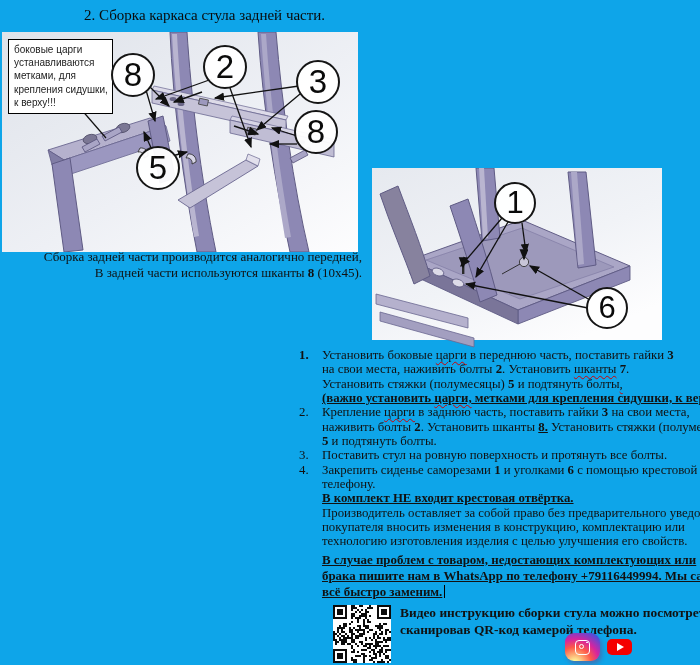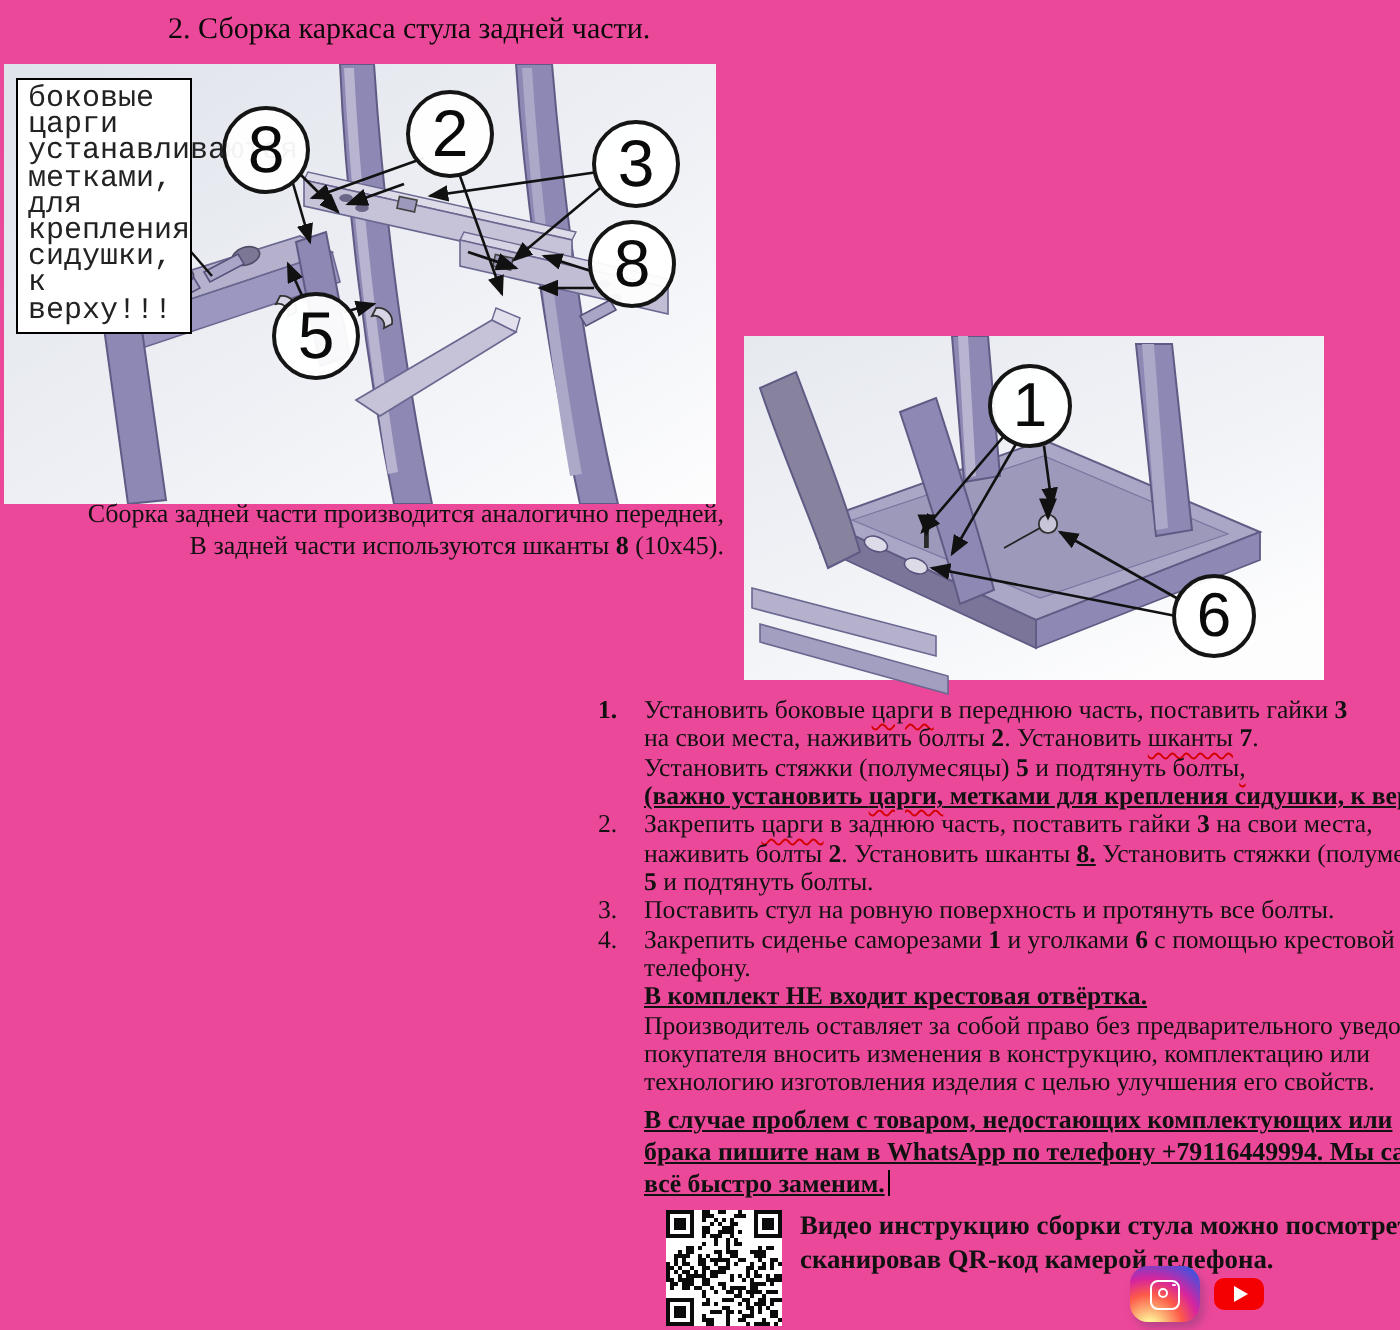--- a/index.html
+++ b/index.html
@@ -1,31 +1,31 @@
 <!DOCTYPE html>
 <html><head>
 <meta charset="utf-8">
 <style>
   * { margin:0; padding:0; box-sizing:border-box; }
   html,body { background:#fff; }
   .page {
-    position:relative; width:700px; height:665px; background:#ec4899;
+    position:relative; width:700px; height:665px; background:#0ea5e9;
     font-family:"Liberation Serif", serif; color:#111; overflow:hidden;
   }
   .abs { position:absolute; }
   .title { font-size:15px; color:#0a0a0a; }
   .b { font-weight:bold; }
   .u { text-decoration:underline; }
   .w { text-decoration-line:underline; text-decoration-style:wavy; text-decoration-color:#d40000; text-decoration-thickness:1px; text-underline-offset:2px;text-align:center; }
   .cursor { display:inline-block; width:1px; height:13px; background:#000; margin-left:2px; vertical-align:-2px; }
 
   
   .callout {
-    left:8px; top:39px; width:88px; background:#fff; border:1.5px solid #000;
-    font-family:Liberation Mono, monospace; font-size:15px; line-height:13.2px;
+    left:8px; top:39px; width:105px; background:#fff; border:1.5px solid #000;
+    font-family:Liberation Sans, sans-serif; font-size:10px; line-height:13.2px;
     padding:3px 4px 4px 5px; z-index:5; color:#222;
   }
 
   
   .balloon {
     position:absolute; width:44px; height:44px; border:2.5px solid #151515; border-radius:50%;
     background:rgba(255,255,255,0.95); display:flex; align-items:center; justify-content:center;
     font-family:"Liberation Sans", sans-serif; font-size:33px; font-weight:500; color:#0a0a0a;
     z-index:6;
   }
@@ -209,21 +209,21 @@
         <div class="sbody">
           <div class="rline"><span>Установить боковые </span><span><span class="w">царги</span></span><span> в переднюю часть, поставить гайки </span><span class="b">3</span></div>
           <div class="rline"><span>на свои места, наживить болты </span><span class="b">2</span><span>. Установить </span><span><span class="w">шканты</span></span><span> </span><span class="b">7</span><span>.</span></div>
           <div class="rline"><span>Установить стяжки (полумесяцы) </span><span class="b">5</span><span> и подтянуть болты</span><span><span class="w">,</span></span></div>
           <div class="rline"><span class="b u">(важно установить </span><span class="b u"><span class="w">царги,</span></span><span class="b u"> метками для крепления сидушки, к верху!)</span></div>
         </div>
       </div>
       <div class="step">
         <span class="marker">2.</span>
         <div class="sbody">
-          <div class="rline"><span>Закрепить </span><span><span class="w">царги</span></span><span> в заднюю часть, поставить гайки </span><span class="b">3</span><span> на свои места,</span></div>
+          <div class="rline"><span>Крепление </span><span><span class="w">царги</span></span><span> в заднюю часть, поставить гайки </span><span class="b">3</span><span> на свои места,</span></div>
           <div class="rline"><span>наживить болты </span><span class="b">2</span><span>. Установить шканты </span><span class="b u">8.</span><span> Установить стяжки (полумесяцы)</span></div>
           <div class="rline"><span class="b">5</span><span> и подтянуть болты.</span></div>
         </div>
       </div>
       <div class="step">
         <span class="marker">3.</span>
         <div class="sbody">
           <div class="rline"><span>Поставить стул на ровную поверхность и протянуть все болты.</span></div>
         </div>
       </div>

